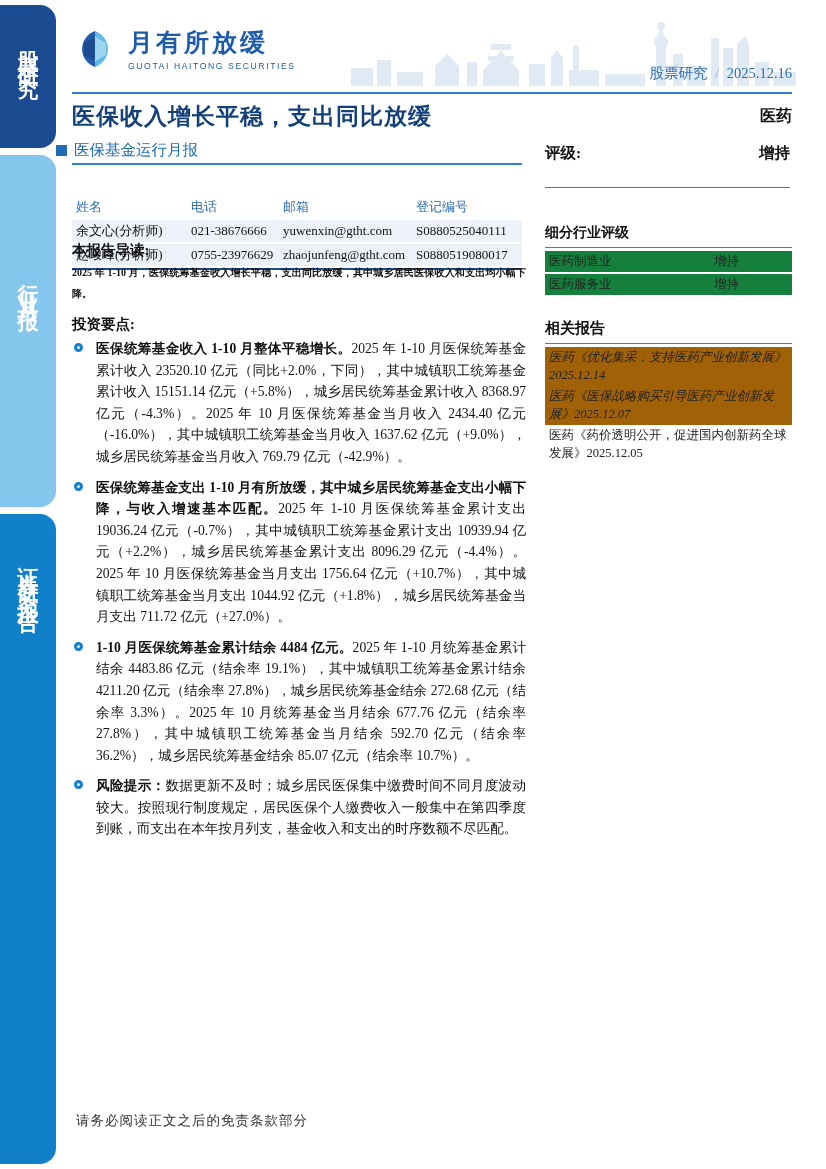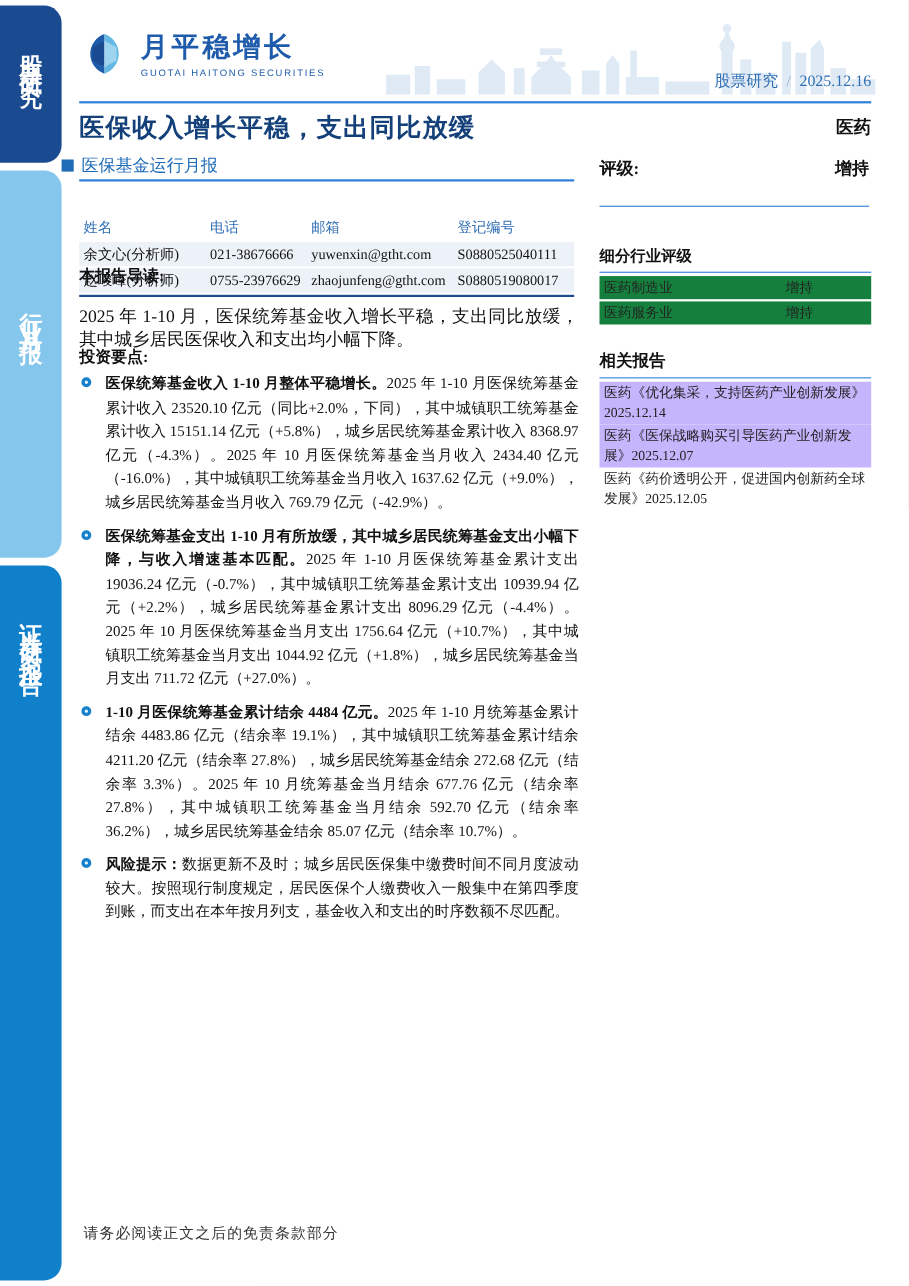--- a/index.html
+++ b/index.html
@@ -49,37 +49,37 @@
   .analysts { position:absolute; left:72px; top:167px; width:450px; font-size:13px; }
   .a-row { display:grid; grid-template-columns:115px 92px 133px 1fr; align-items:center; }
   .a-head { color:#2e6db4; padding:3px 0 4px 2px;margin-top:28px; }
   .a-head > div { padding-left:2px; }
   .a-data { background:#edf2f8; margin-bottom:2px; height:22px; }
   .a-data > div { padding-left:4px; }
   .a-bottom { border-top:2px solid #1a4a8f; margin-top:1px; }
 
   
   .guide-h { position:absolute; left:72px; top:241px; font-size:14.5px; font-weight:bold; }
-  .guide-t { position:absolute; left:72px; top:278px; width:454px; font-size:16px; font-weight:normal; line-height:21px; text-align:justify; }
+  .guide-t { position:absolute; left:72px; top:262px; width:454px; font-size:10px; font-weight:bold; line-height:21px; text-align:justify; }
   .points-h { position:absolute; left:72px; top:315px; font-size:14.5px; font-weight:bold; }
   .bullets { position:absolute; left:74px; top:338px; width:452px; }
   .bullet { display:flex; gap:13px; margin-bottom:9px; }
   .b-icon { flex:0 0 auto; margin-top:5px; width:9px; height:9px; border:3.4px solid #1581cc; border-radius:50%; background:#eaf4fb; }
   .b-text { flex:1; font-size:13.6px; line-height:21.6px; text-align:justify; }
   .b-text .lead { font-weight:bold; }
 
   
   .aside { position:absolute; left:545px; top:224px; width:247px; }
   .as-h { font-size:14px; font-weight:bold; color:#111; padding-bottom:5px; }
   .as-rule { border-top:1.5px solid #2f7ed8; margin-bottom:3px; }
   .ir-row { display:grid; grid-template-columns:1fr 78px; background:#15803d; margin-bottom:2px; padding:2px 0 2px 4px; font-size:12.5px; color:#222; }
   .reports { margin-top:24px; }
   .reports .as-h { font-size:15px; }
   .rp-item { font-size:12.5px; line-height:17.5px; color:#222; padding:2px 2px 2px 4px; }
-  .rp-item.alt { background:#c4b5fd; }
+  .rp-item.alt { background:#a16207;font-style:italic; }
 
   
   .footer { position:absolute; left:76px; top:1112px; font-size:13.5px; color:#333; letter-spacing:1px; }
 </style>
 </head>
 <body>
 
 <div class="page">
 
   <div class="sb-seg sb-seg1">
@@ -121,21 +121,21 @@
   </svg>
 
   <div class="logo">
     <svg width="46" height="44" viewBox="0 0 46 44" xmlns="http://www.w3.org/2000/svg">
       <path d="M23 4 A19 19 0 0 0 23 40 L23 34 A14 14 0 0 1 23 10 Z" fill="#1e5bab"></path>
       <path d="M23 4 A19 19 0 0 1 23 40 L23 34 A14 14 0 0 0 23 10 Z" fill="#63b8e4"></path>
       <path d="M23 10 L12 16 L12 28 L23 34 Z" fill="#1a4a8f"></path>
       <path d="M23 10 L34 16 L34 28 L23 34 Z" fill="#9ed4ee"></path>
     </svg>
     <div>
-      <div class="logo-text-cn">月平稳增长</div>
+      <div class="logo-text-cn">月有所放缓</div>
       <div class="logo-text-en">GUOTAI HAITONG SECURITIES</div>
     </div>
   </div>
 
   <div class="meta">
     <span>股票研究</span>
     <span class="sep">/</span>
     <span>2025.12.16</span>
   </div>
   <div class="rule-top"></div>

